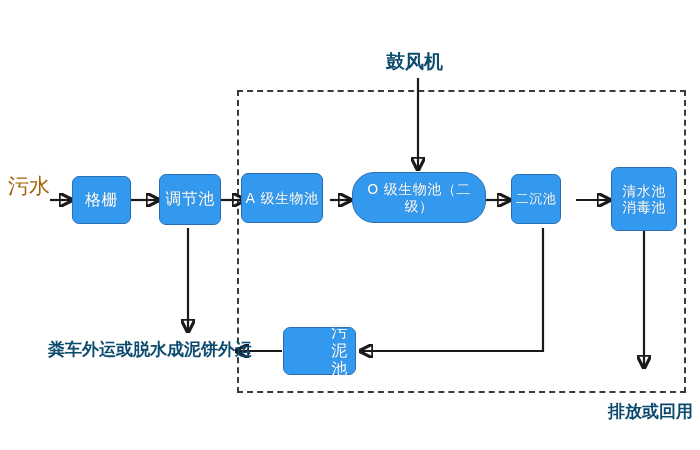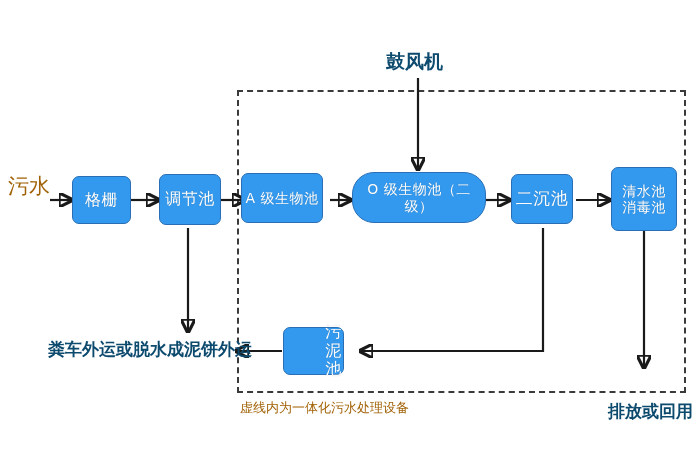--- a/index.html
+++ b/index.html
@@ -106,36 +106,35 @@
   </div>
 
   <div class="node" style="left:241px; top:173px; width:82px; height:50px; font-size:14px;">
     <span class="label">A 级生物池</span>
   </div>
 
   <div class="node" style="left:352px; top:172px; width:134px; height:51px; font-size:14px;border-radius:22px;">
     <span class="label">O 级生物池（二级）</span>
   </div>
 
-  <div class="node" style="left:511px; top:174px; width:62px; height:50px; font-size:17px;">
+  <div class="node" style="left:511px; top:174px; width:50px; height:50px; font-size:13px;">
     <span class="label">二沉池</span>
   </div>
 
   <div class="node" style="left:611px; top:167px; width:66px; height:64px; font-size:14px; flex-direction:column; justify-content:center;">
     <span class="label">清水池</span>
     <span class="label">消毒池</span>
   </div>
 
-  <div class="node" style="left:283px; top:327px; width:61px; height:48px; font-size:16px;padding-left:40px;">
+  <div class="node" style="left:283px; top:327px; width:73px; height:48px; font-size:16px;padding-left:40px;">
     <span class="label">污泥池</span>
   </div>
 
   <div class="txt black" style="left:8px; top:176px; font-size:21px;">污水</div>
 
   <div class="txt blue" style="left:386px; top:52px; font-size:19px; font-weight:600;">鼓风机</div>
 
   <div class="txt blue" style="left:48px; top:341px; font-size:17px; font-weight:600;">粪车外运或脱水成泥饼外运</div>
 
-  <div class="txt black" style="left:240px; top:401px; font-size:13px;">虚线内为一体化污水处理设备</div>
 
   <div class="txt blue" style="left:608px; top:403px; font-size:17px; font-weight:600;">排放或回用</div>
 
 </div>
 
 </body></html>

